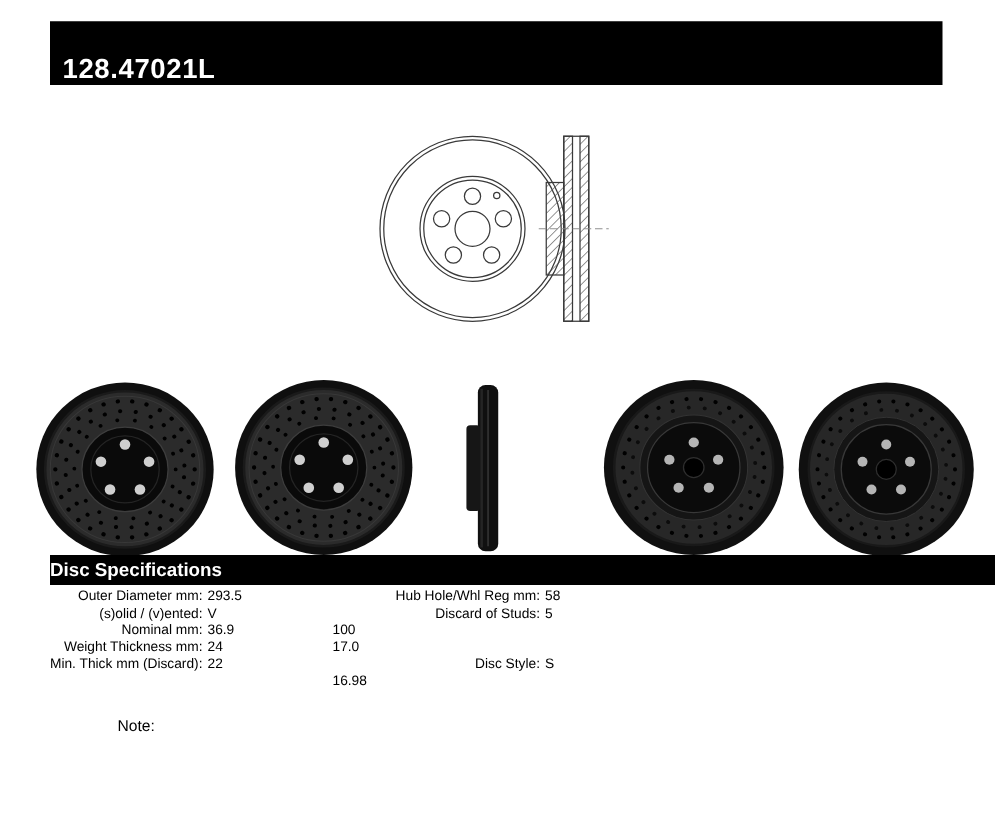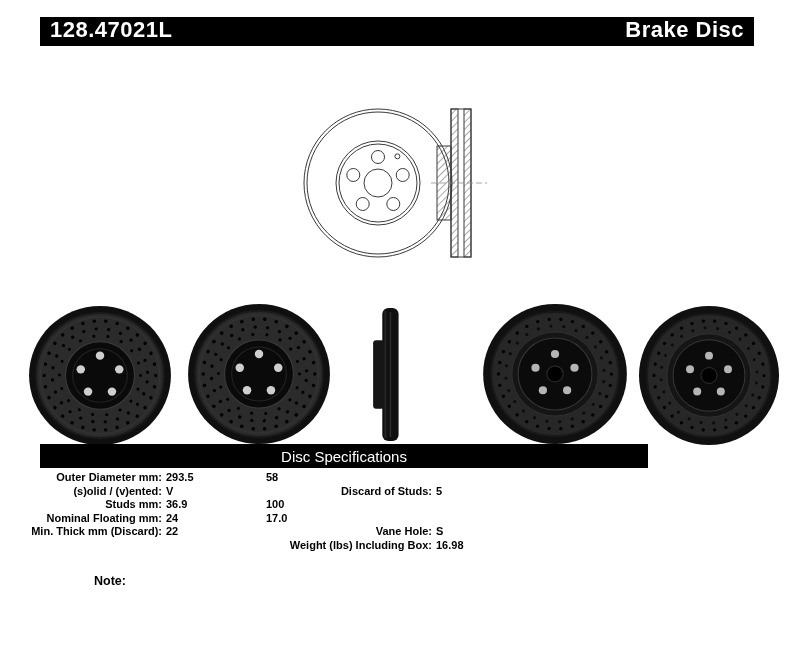--- a/index.html
+++ b/index.html
@@ -1,53 +1,53 @@
 <!DOCTYPE html>
 <html><head>
 <meta charset="utf-8">
 <style>
   * { margin:0; padding:0; box-sizing:border-box; }
   html,body { background:#ffffff; }
   body { font-family:"Liberation Sans", sans-serif; color:#000; }
   .page { position:relative; width:800px; height:655px; background:#fff; overflow:hidden; }
 
   .title-bar {
-    position:absolute; left:40px; top:17px; width:714px; height:29px;
+    position:absolute; left:40px; top:17px; width:714px; height:51px;
     background:#000; color:#fff; display:flex; justify-content:space-between;
-    align-items:flex-start; padding:0 10px; font-weight:bold; font-size:22px;
+    align-items:flex-end; padding:0 10px; font-weight:bold; font-size:22px;
     letter-spacing:0.5px;
   }
 
   .drawing { position:absolute; left:285px; top:96px; width:230px; height:175px; }
 
   .photo { position:absolute; }
   #photo-1 { left:24px;  top:305px; width:152px; height:141px; }
   #photo-2 { left:183px; top:303px; width:152px; height:142px; }
   #photo-3 { left:366px; top:304px; width:56px;  height:141px; }
   #photo-4 { left:478px; top:303px; width:154px; height:142px; }
   #photo-5 { left:634px; top:305px; width:150px; height:141px; }
 
   .spec-banner {
-    position:absolute; left:40px; top:444px; width:608px; height:24px;
-    background:#000; color:#fff; font-weight:normal; font-size:15px;
-    display:flex; align-items:center; justify-content:center;
+    position:absolute; left:40px; top:444px; width:756px; height:24px;
+    background:#000; color:#fff; font-weight:bold; font-size:15px;
+    display:flex; align-items:center; justify-content:flex-start;
   }
 
-  .spec-col { position:absolute; top:471px; font-size:11px; font-weight:bold; }
+  .spec-col { position:absolute; top:471px; font-size:11px; font-weight:normal; }
   .spec-row { display:flex; line-height:13.6px; white-space:nowrap; }
   .spec-label { text-align:right; }
   .spec-value { margin-left:4px; text-align:right; }
   #col-left  { left:16px;  width:250px; }
   #col-left  .spec-label { flex:0 0 146px; }
   #col-mid   { left:262px; width:290px; }
   #col-mid   .spec-label { flex:0 0 170px; }
   #col-right { left:556px; width:235px; }
   #col-right .spec-label { flex:0 0 108px; }
 
-  .note { position:absolute; left:94px; top:574px; font-size:12.5px; font-weight:bold; }
+  .note { position:absolute; left:94px; top:574px; font-size:12.5px; font-weight:normal; }
 
   .defs-holder { position:absolute; width:0; height:0; overflow:hidden; }
 </style>
 </head>
 <body>
 
 <svg class="defs-holder" aria-hidden="true">
   <defs>
     <pattern id="hatch" width="5" height="5" patternUnits="userSpaceOnUse" patternTransform="rotate(45)">
       <line x1="0" y1="0" x2="0" y2="5" stroke="#555" stroke-width="1"></line>
@@ -94,21 +94,20 @@
       <line x1="24" y1="8" x2="24" y2="132" stroke="#2e2e2e" stroke-width="1.5"></line>
       <rect x="18" y="7" width="2" height="126" fill="#333" opacity="0.6"></rect>
     </symbol>
   </defs>
 </svg>
 
 <div class="page">
 
   <header class="title-bar">
     <span>128.47021L</span>
-    <span>Brake Disc</span>
   </header>
 
   <div class="drawing">
     <svg width="230" height="175" viewBox="0 0 230 175">
 
       <g fill="none" stroke="#3a3a3a" stroke-width="1">
         <circle cx="93" cy="87" r="74"></circle>
         <circle cx="93" cy="87" r="71"></circle>
         <circle cx="93" cy="87" r="42"></circle>
         <circle cx="93" cy="87" r="39"></circle>
@@ -154,53 +153,53 @@
   <div id="col-left" class="spec-col">
     <div class="spec-row">
       <span class="spec-label">Outer Diameter mm:</span>
       <span class="spec-value">293.5</span>
     </div>
     <div class="spec-row">
       <span class="spec-label">(s)olid / (v)ented:</span>
       <span class="spec-value">V</span>
     </div>
     <div class="spec-row">
-      <span class="spec-label">Studs mm:</span>
+      <span class="spec-label">Nominal mm:</span>
       <span class="spec-value">36.9</span>
     </div>
     <div class="spec-row">
-      <span class="spec-label">Nominal Floating mm:</span>
+      <span class="spec-label">Weight Thickness mm:</span>
       <span class="spec-value">24</span>
     </div>
     <div class="spec-row">
       <span class="spec-label">Min. Thick mm (Discard):</span>
       <span class="spec-value">22</span>
     </div>
   </div>
 
   <div id="col-mid" class="spec-col">
     <div class="spec-row">
+      <span class="spec-label">Hub Hole/Whl Reg mm:</span>
       <span class="spec-value">58</span>
     </div>
     <div class="spec-row">
       <span class="spec-label">Discard of Studs:</span>
       <span class="spec-value">5</span>
     </div>
     <div class="spec-row">
       <span class="spec-value">100</span>
     </div>
     <div class="spec-row">
       <span class="spec-value">17.0</span>
     </div>
     <div class="spec-row">
-      <span class="spec-label">Vane Hole:</span>
+      <span class="spec-label">Disc Style:</span>
       <span class="spec-value">S</span>
     </div>
     <div class="spec-row">
-      <span class="spec-label">Weight (lbs) Including Box:</span>
       <span class="spec-value">16.98</span>
     </div>
   </div>
 
 
   <div class="note">Note:</div>
 
 </div>
 
 </body></html>

